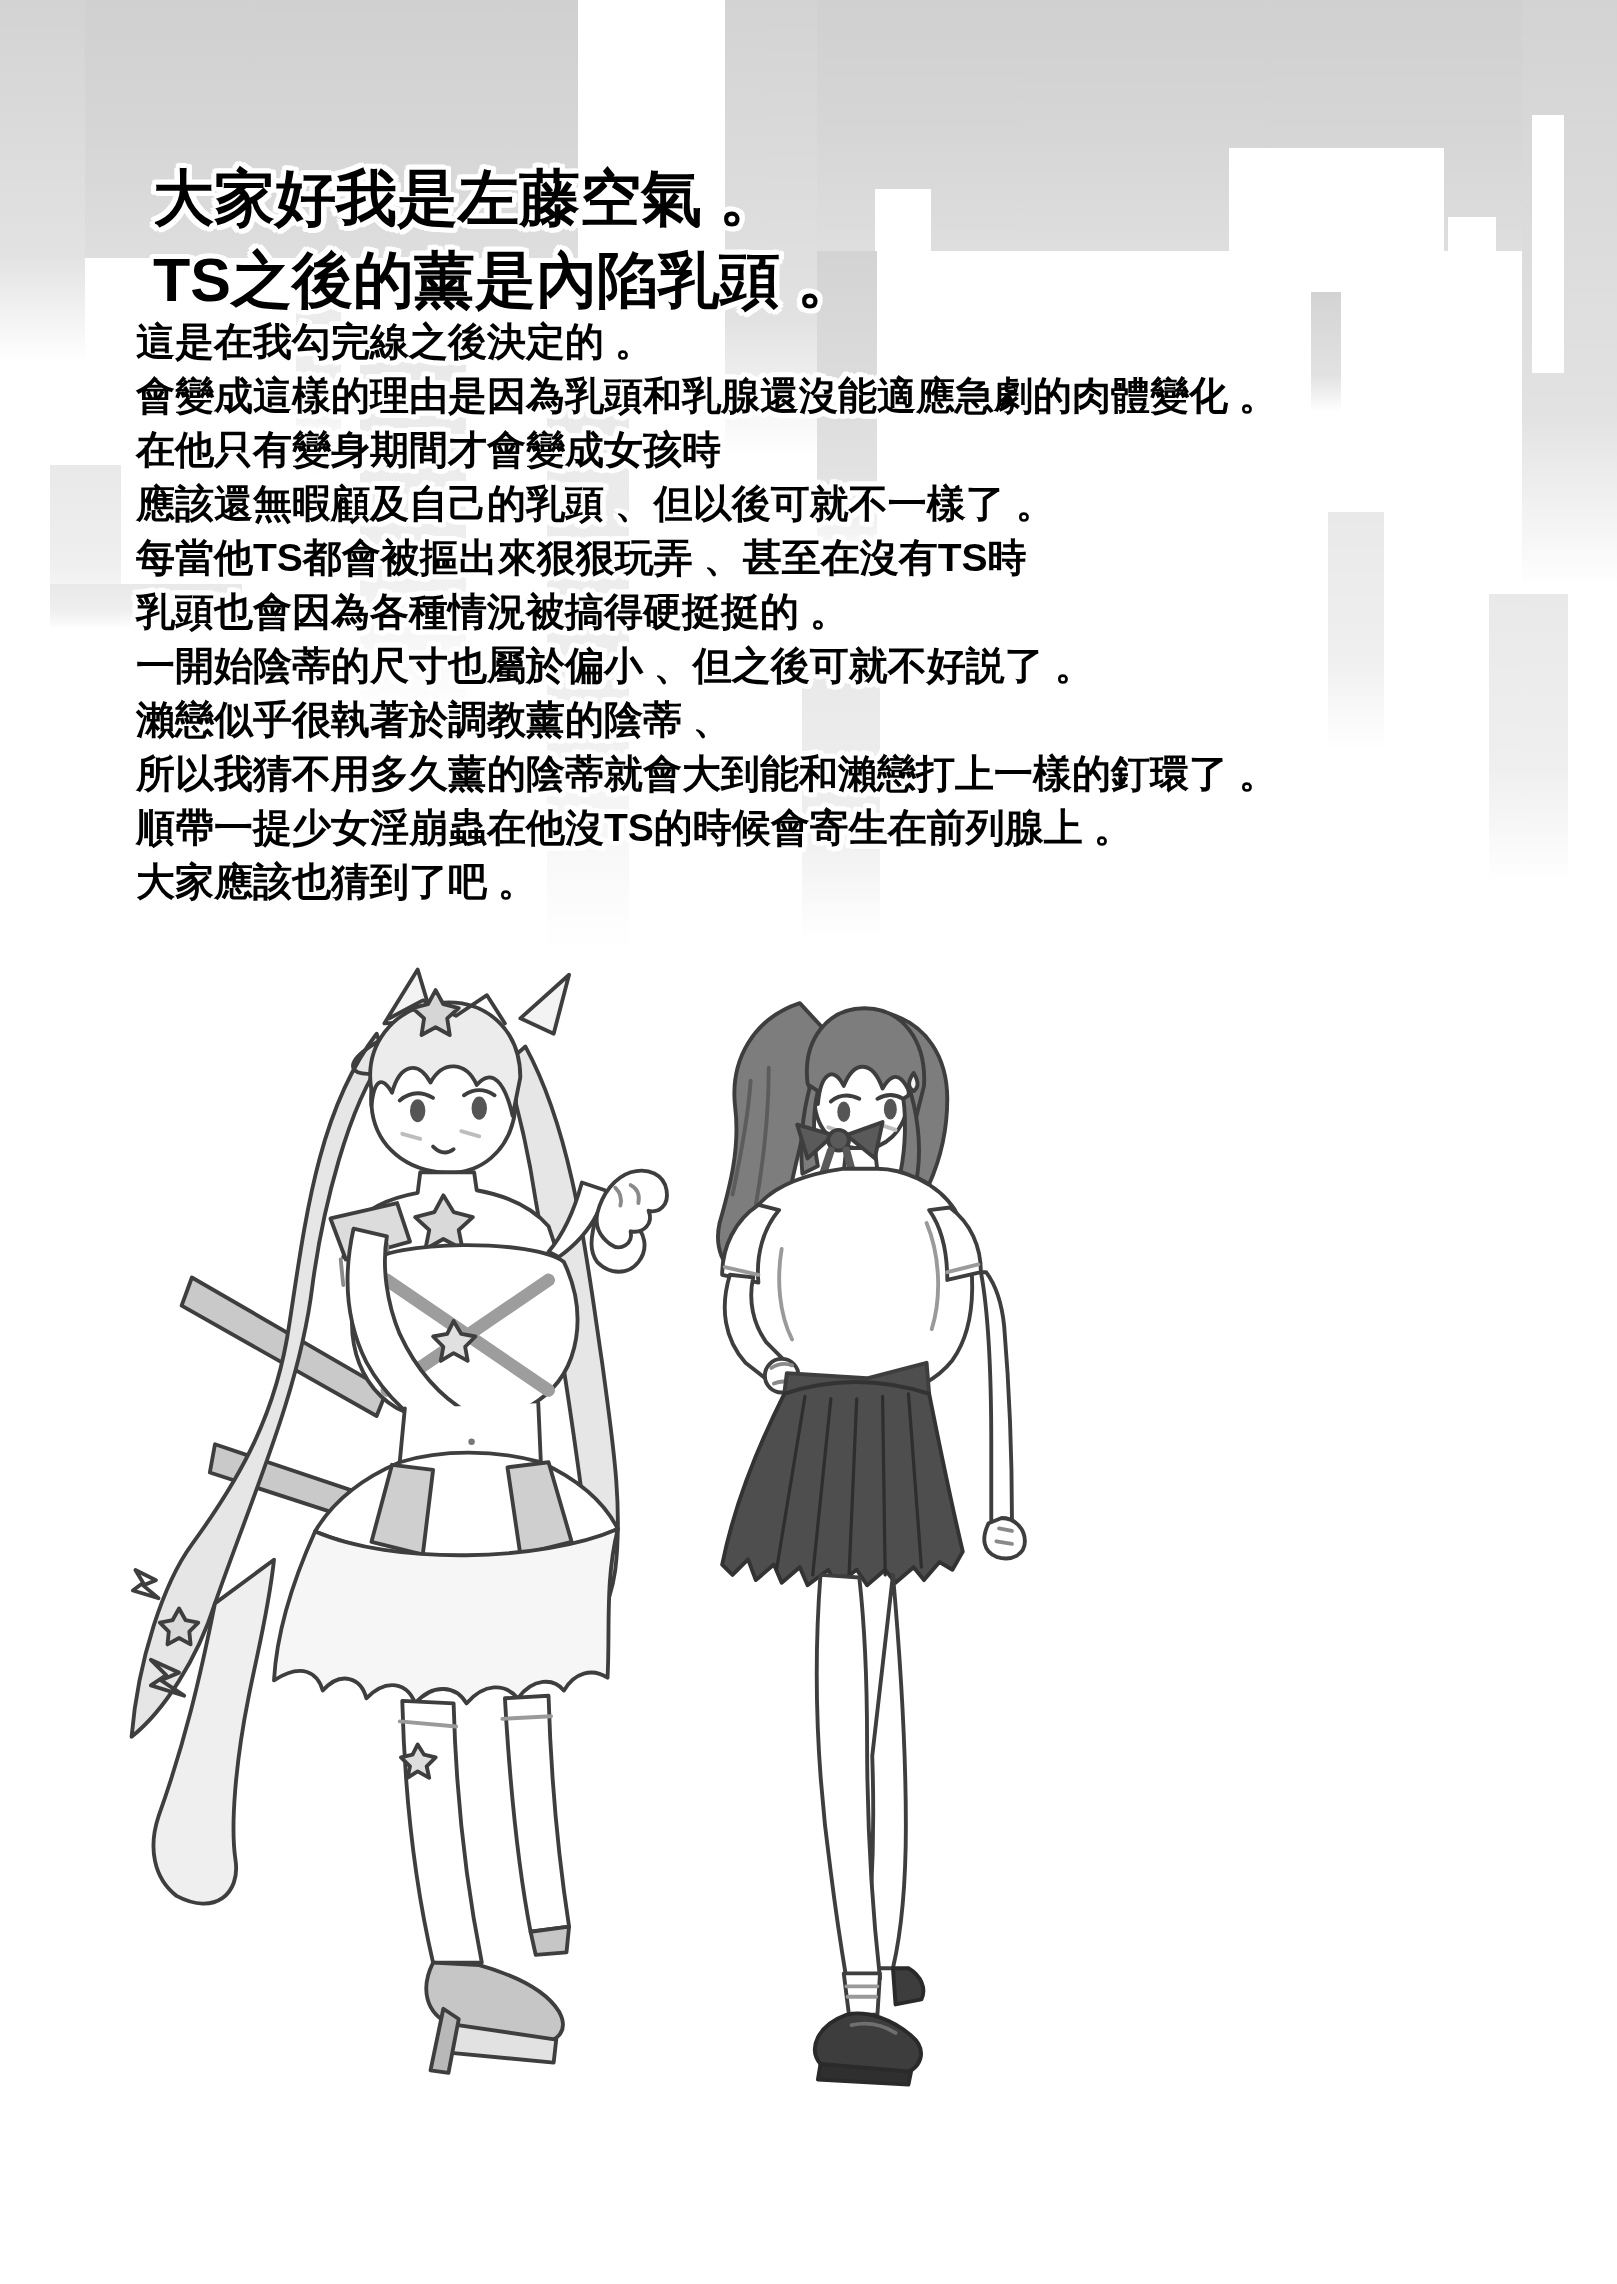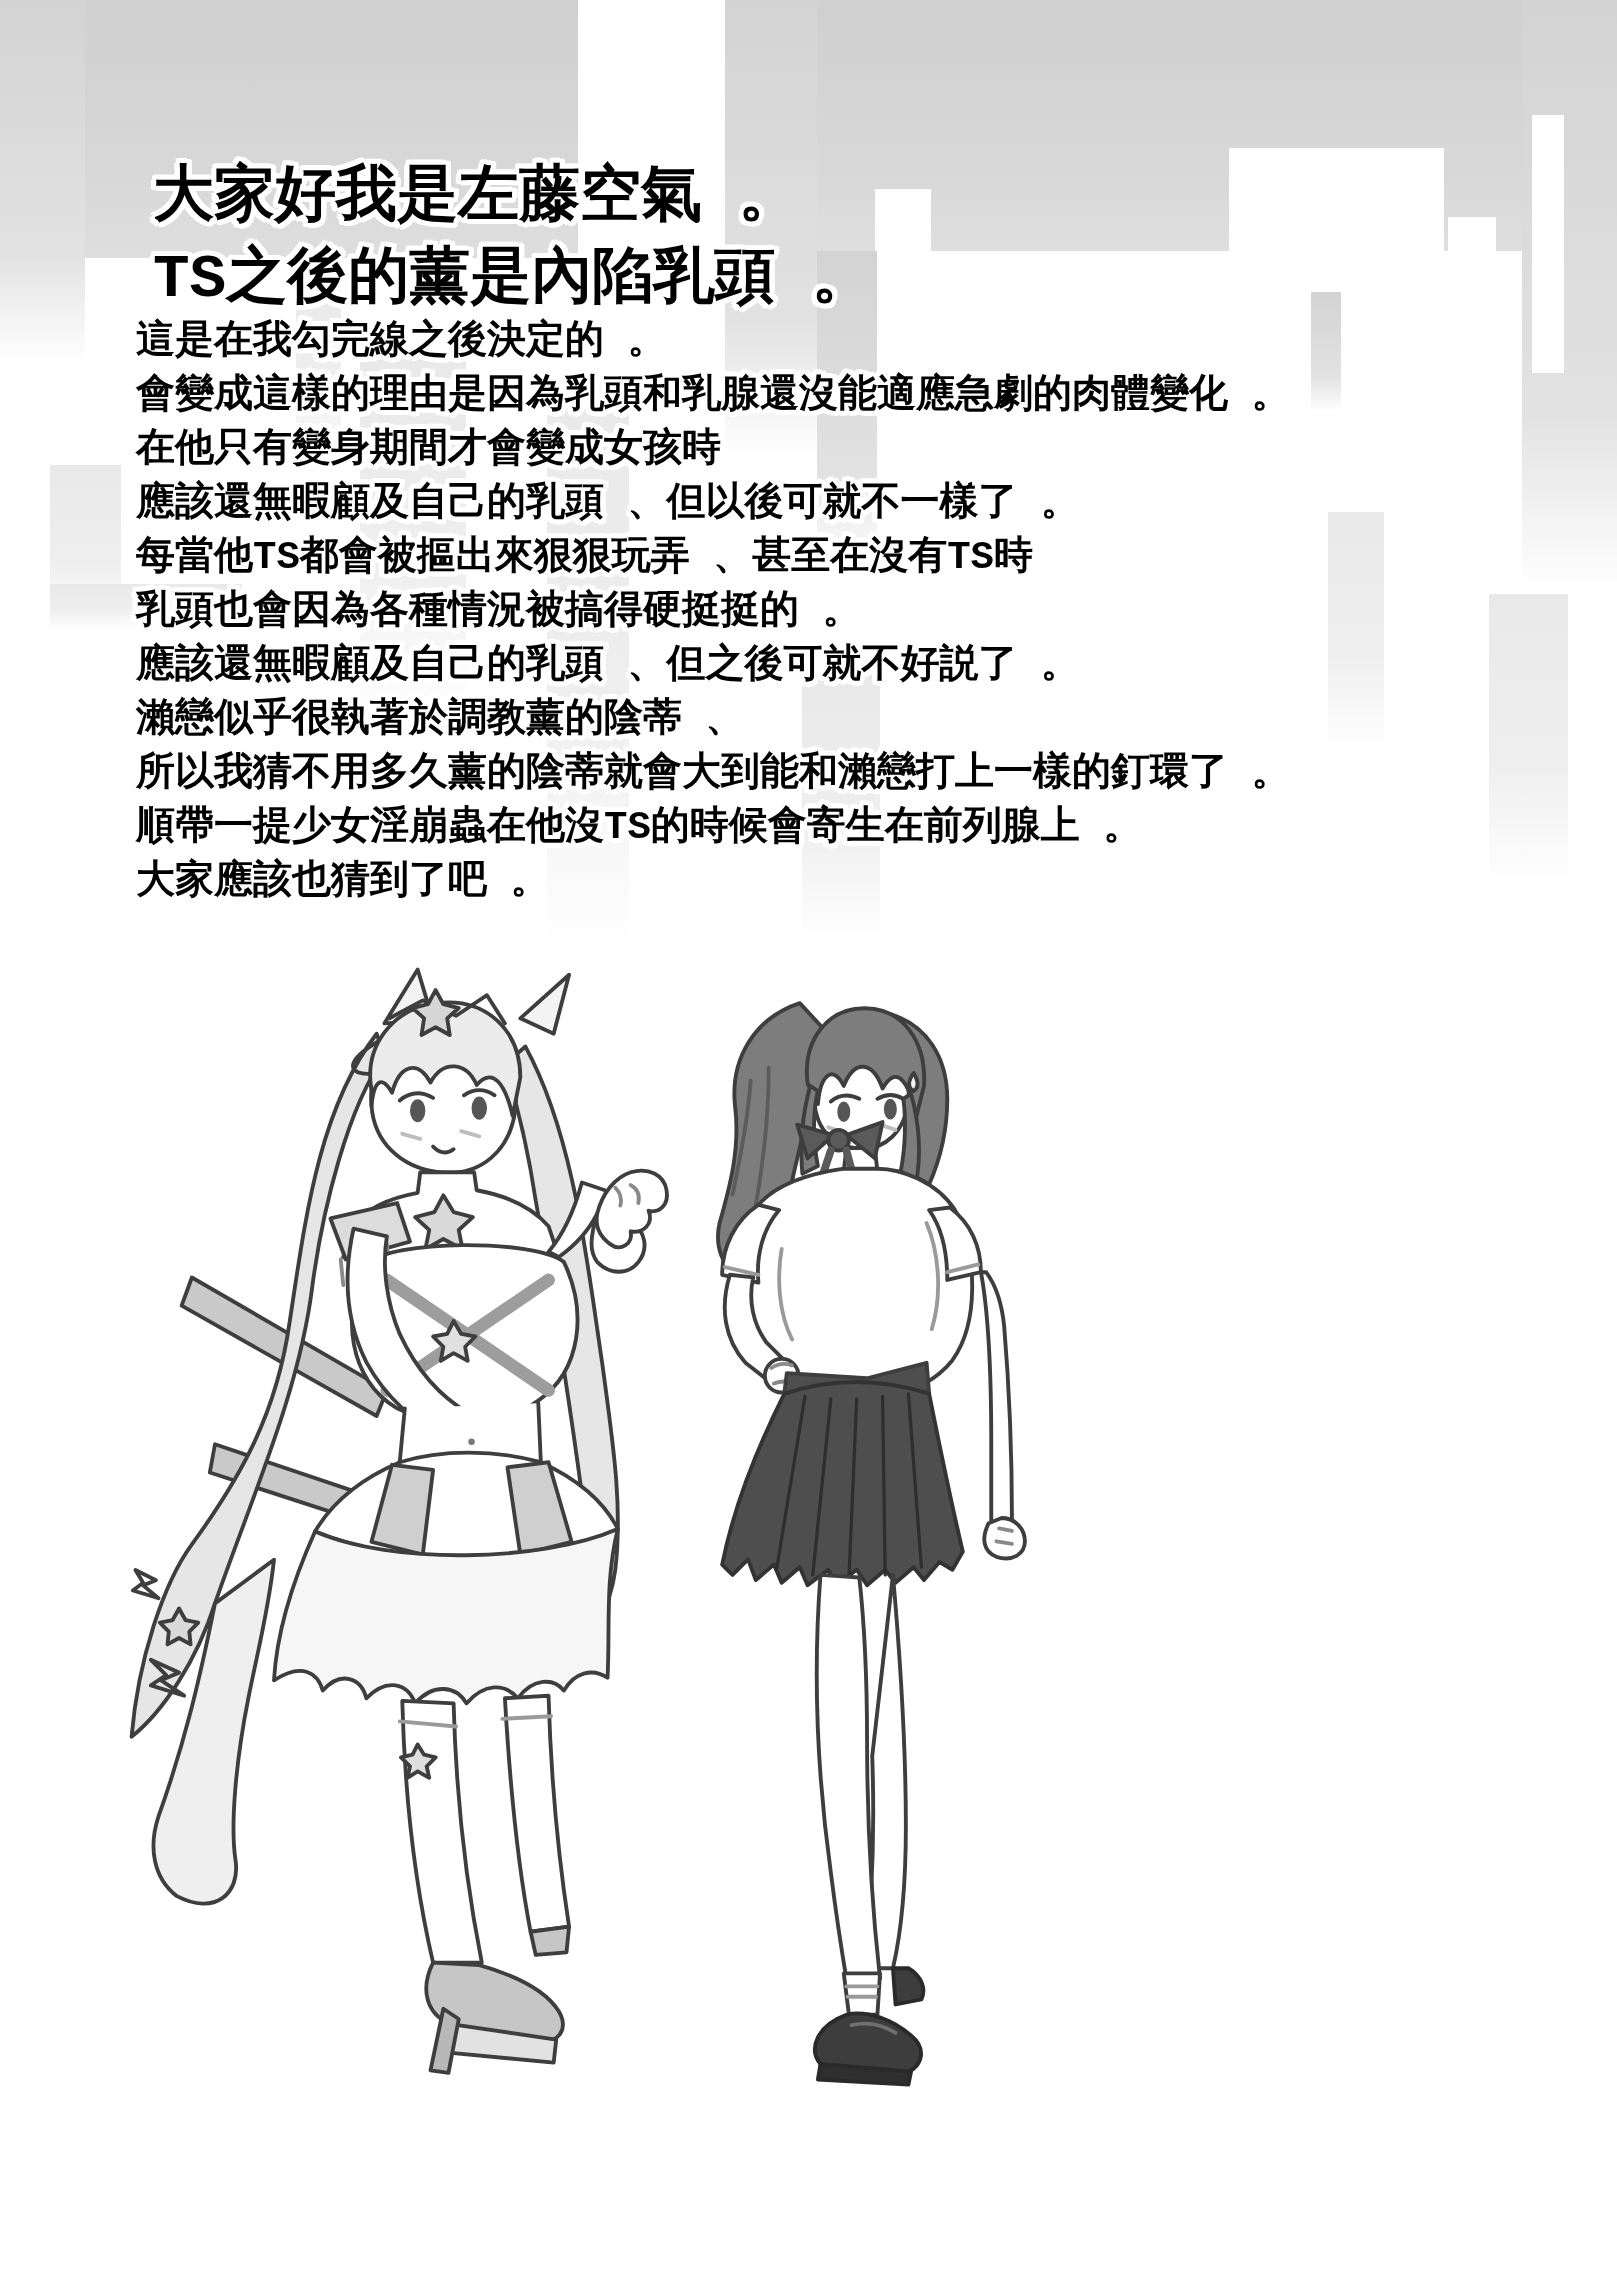--- a/index.html
+++ b/index.html
@@ -2,21 +2,21 @@
 <html style="font-size:10.4px"><head>
 <meta charset="utf-8">
 <style>
   html,body{margin:0;padding:0;background:#ffffff;}
   .page{
     position:relative;
     width:1618px;
     height:2284px;
     background:#ffffff;
     overflow:hidden;
-    font-family:Liberation Mono, monospace;
+    font-family:Liberation Sans, sans-serif;
   }
   
   .bg-rect{position:absolute;}
   .g1{background:linear-gradient(180deg,#d0d0d0 0%,#d6d6d6 55%,#dedede 100%);}
   .g1f{background:linear-gradient(180deg,#d3d3d3 0%,#e2e2e2 70%,rgba(245,245,245,0) 100%);}
   .g2{background:linear-gradient(180deg,#e9e9e9 0%,#efefef 60%,rgba(255,255,255,0) 100%);}
   .gw{background:#ffffff;}
   
   .halo{
     color:#000;
@@ -76,21 +76,21 @@
     <div>TS之後的薰是內陷乳頭 。</div>
   </header>
 
   <section class="intro-body halo">
     <div>這是在我勾完線之後決定的 。</div>
     <div>會變成這樣的理由是因為乳頭和乳腺還沒能適應急劇的肉體變化 。</div>
     <div>在他只有變身期間才會變成女孩時</div>
     <div>應該還無暇顧及自己的乳頭 、但以後可就不一樣了 。</div>
     <div>每當他TS都會被摳出來狠狠玩弄 、甚至在沒有TS時</div>
     <div>乳頭也會因為各種情況被搞得硬挺挺的 。</div>
-    <div>應該還無暇顧及自己的乳頭 、但之後可就不好説了 。</div>
+    <div>一開始陰蒂的尺寸也屬於偏小 、但之後可就不好説了 。</div>
     <div>瀨戀似乎很執著於調教薰的陰蒂 、</div>
     <div>所以我猜不用多久薰的陰蒂就會大到能和瀨戀打上一樣的釘環了 。</div>
     <div>順帶一提少女淫崩蟲在他沒TS的時候會寄生在前列腺上 。</div>
     <div>大家應該也猜到了吧 。</div>
   </section>
 
   <figure class="figure-box" style="left:110px;top:967px;width:582px;height:1129px;margin:0;">
     <svg viewBox="0 0 450 880" width="582" height="1129" xmlns="http://www.w3.org/2000/svg">
       <g class="ln" fill="#ffffff">
 

